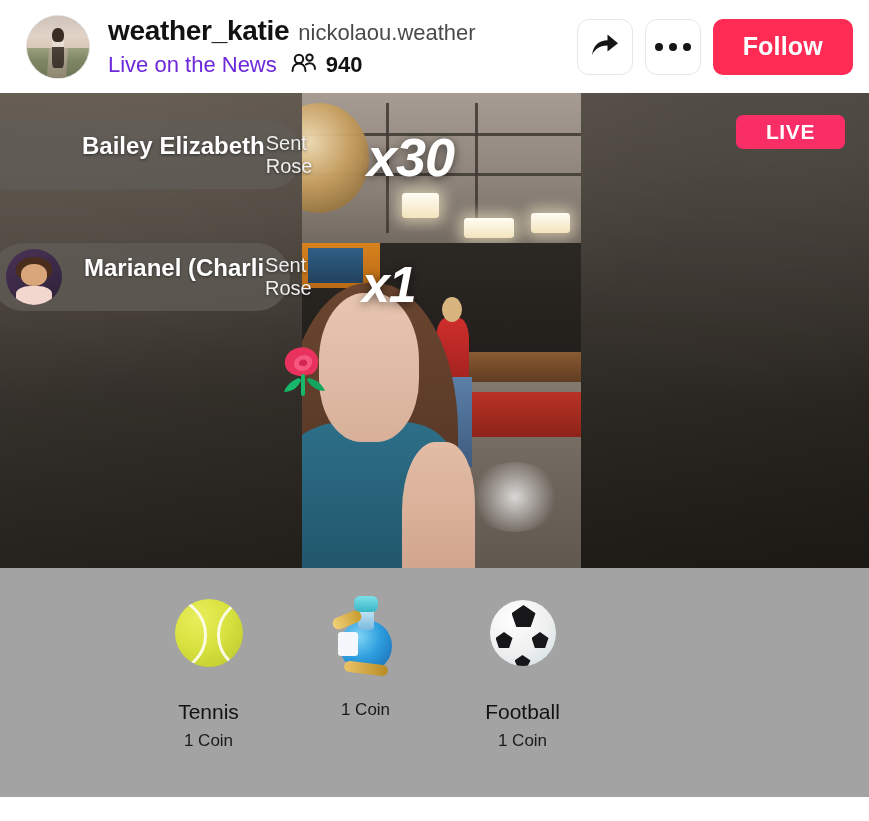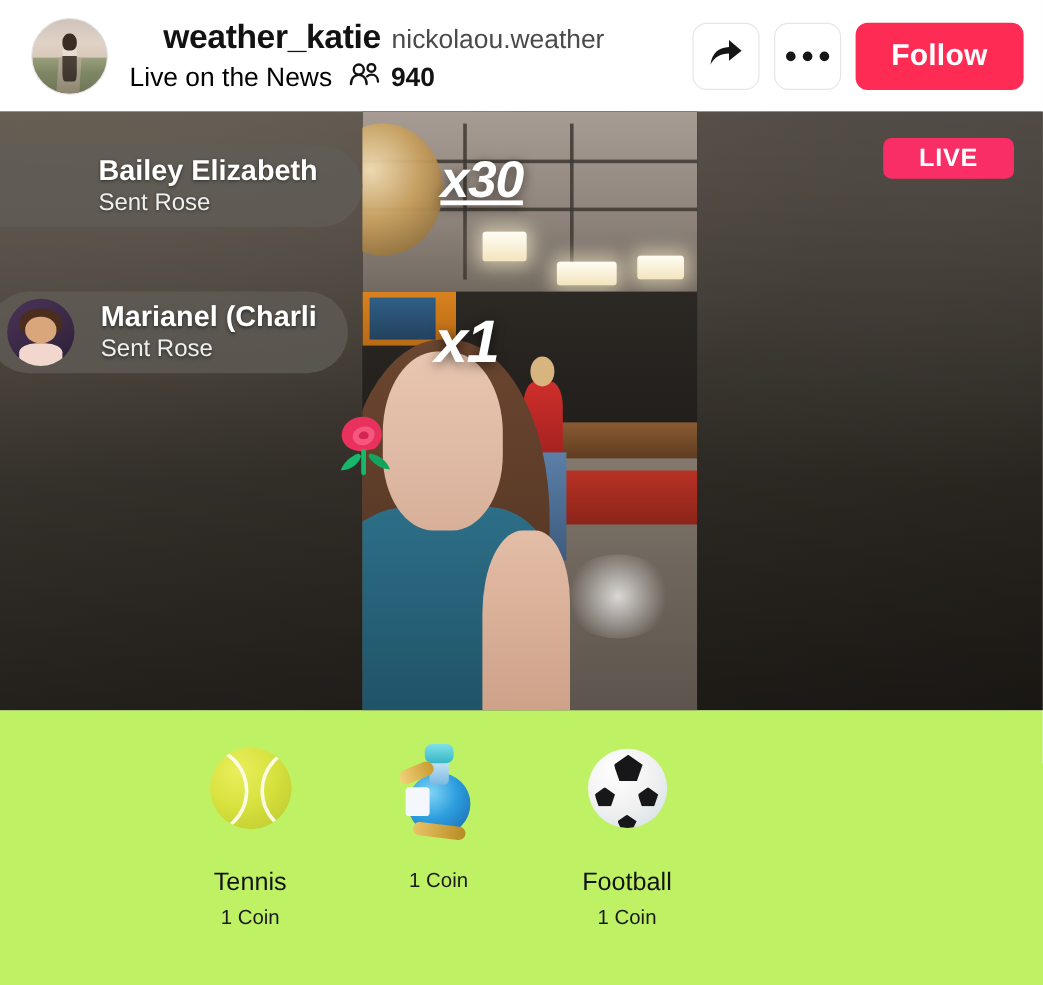--- a/index.html
+++ b/index.html
@@ -27,26 +27,26 @@
      background:linear-gradient(180deg,#9aa07c 0%,#7e8765 40%,#6d7557 100%); }
   .avatar .path { position:absolute; left:34%; bottom:0; width:30%; height:48%;
      background:linear-gradient(180deg,#b3ab97 0%,#8d856f 100%); transform:skewX(-4deg); }
   .avatar .figure { position:absolute; left:40%; top:22%; width:20%; height:62%;
      background:linear-gradient(180deg,#efe6dd 0%,#e7dbd0 45%,#4b4239 46%,#3c352d 100%);
      border-radius:40% 40% 18% 18%; }
   .avatar .hair { position:absolute; left:41%; top:20%; width:18%; height:22%;
      background:#3b2d23; border-radius:50% 50% 40% 40%; }
 
   .head-text { margin-left:18px; display:flex; flex-direction:column; justify-content:center; gap:2px; }
-  .line1 { display:flex; align-items:baseline; gap:9px;margin-left:28px; }
+  .line1 { display:flex; align-items:baseline; gap:9px; }
   .username { font-size:28px; font-weight:bold; color:#121212; letter-spacing:-0.3px; }
   .handle { font-size:22px; color:#4a4a4a; font-weight:normal; }
   .line2 { display:flex; align-items:center; gap:14px; margin-top:3px; }
-  .subtitle { font-size:22px; color:#000000; }
-  .viewers { display:flex; align-items:flex-start; gap:9px; }
+  .subtitle { font-size:22px; color:#6d28d9; }
+  .viewers { display:flex; align-items:center; gap:9px; }
   .viewer-count { font-size:22px; color:#121212; font-weight:bold; }
 
   .head-actions { margin-left:auto; display:flex; align-items:center; gap:12px; }
   .icon-btn {
     width:56px; height:56px; border-radius:12px; background:#fff;
     border:1px solid #e6e6e6; display:flex; align-items:center; justify-content:center;
     cursor:pointer;
   }
   .dots { display:flex; gap:6px; align-items:center; }
   .dots span { width:8px; height:8px; border-radius:50%; background:#161616; display:block; }
@@ -120,21 +120,21 @@
      background:linear-gradient(180deg,#e8c6b0 0%,#d8b09a 100%); border-radius:45% 45% 42% 42%; }
   .v-host-body { position:absolute; bottom:0; left:-10%; width:66%; height:34%;
      background:linear-gradient(180deg,#2d6f88 0%,#1f5368 100%); border-radius:38% 30% 0 0; }
   .v-host-arm { position:absolute; bottom:0; left:36%; width:26%; height:30%;
      background:linear-gradient(180deg,#e3bda6 0%,#cfa189 100%); border-radius:46% 40% 0 0; }
 
   .multiplier {
     position:absolute; color:#fff; font-weight:bold; font-style:italic;
     text-shadow:0 2px 10px rgba(0,0,0,.55); letter-spacing:-1px;
   }
-  .mult-30 { top:33px; left:65px; font-size:43px;text-decoration:underline; }
+  .mult-30 { top:33px; left:65px; font-size:54px; }
   .mult-1  { top:163px; left:60px; font-size:50px; }
 
   .live-badge {
     position:absolute; top:22px; right:24px;
     background:#FA2E67; color:#ffffff; font-size:21px; font-weight:bold;
     padding:5px 30px; border-radius:7px; letter-spacing:0.6px;
   }
 
   
   .chip {
@@ -147,29 +147,29 @@
   .chip-av {
     position:absolute; left:16px; top:6px; width:56px; height:56px; border-radius:50%;
     overflow:hidden; background:linear-gradient(150deg,#4a3356 0%,#2d2038 100%);
   }
   .chip-av .c-hair { position:absolute; top:14%; left:18%; width:64%; height:44%;
      background:#4a2d1c; border-radius:50% 50% 40% 40%; }
   .chip-av .c-face { position:absolute; top:26%; left:26%; width:48%; height:40%;
      background:#d9a67c; border-radius:46%; }
   .chip-av .c-dress { position:absolute; bottom:0; left:18%; width:64%; height:34%;
      background:#f2d7cf; border-radius:40% 40% 0 0; }
-  .chip-txt { display:flex; flex-direction:column; gap:1px; }
+  .chip-txt { display:flex; flex-direction:row; gap:1px; }
   .chip-name { color:#fff; font-size:24px; font-weight:bold; text-shadow:0 1px 3px rgba(0,0,0,.5); white-space:nowrap; }
   .chip-sub { color:#efefef; font-size:20px; text-shadow:0 1px 3px rgba(0,0,0,.5); }
   .rose {
     position:absolute; top:247px; left:272px; width:64px; height:62px;
   }
 
   
-  .tray { position:absolute; top:592px; left:0; width:869px; height:229px; background:#bef264; }
+  .tray { position:absolute; top:568px; left:0; width:869px; height:229px; background:#a3a3a3; }
   .gift-row { position:absolute; top:22px; left:130px; width:630px; display:flex; }
   .gift { width:157px; display:flex; flex-direction:column; align-items:center; cursor:pointer; }
   .gift-art { width:82px; height:86px; position:relative; margin-bottom:24px; }
   .gift-name { font-size:21px; color:#121212; margin-bottom:7px; }
   .gift-price { font-size:17px; color:#1a1a1a; }
 
   
   .tennis { width:68px; height:68px; border-radius:50%; margin:9px auto 0;
      background:radial-gradient(circle at 34% 28%, #e9ee5c 0%, #d8e23f 45%, #b9c62c 100%);
      position:relative; overflow:hidden; }

